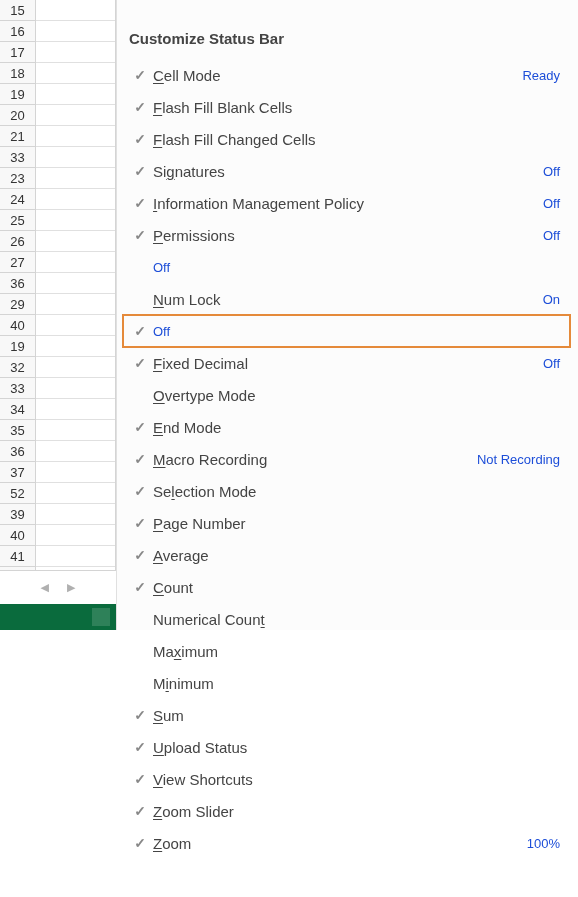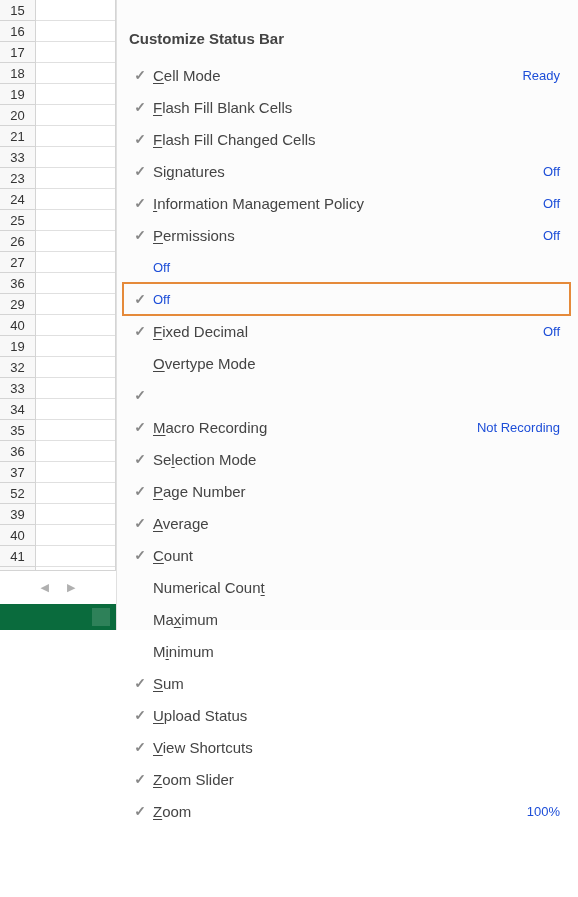--- a/index.html
+++ b/index.html
@@ -236,36 +236,42 @@
         </div>
         <div class="menu-item">
           <span class="check-slot">✓</span>
           <span class="label-slot"><span class="u">P</span>ermissions</span>
           <span class="value-slot">Off</span>
         </div>
         <div class="menu-item">
           <span class="check-slot"></span>
           <span class="value-slot">Off</span>
         </div>
+        <div class="menu-item">
+          <span class="check-slot"></span>
+          <span class="label-slot"><span class="u">N</span>um Lock</span>
+          <span class="value-slot">On</span>
+        </div>
         <div class="menu-item highlighted">
           <span class="check-slot">✓</span>
           <span class="value-slot">Off</span>
         </div>
         <div class="menu-item">
           <span class="check-slot">✓</span>
           <span class="label-slot"><span class="u">F</span>ixed Decimal</span>
           <span class="value-slot">Off</span>
         </div>
         <div class="menu-item">
           <span class="check-slot"></span>
           <span class="label-slot"><span class="u">O</span>vertype Mode</span>
           <span class="value-slot"></span>
         </div>
         <div class="menu-item">
           <span class="check-slot">✓</span>
+          <span class="label-slot"><span class="u">E</span>nd Mode</span>
           <span class="value-slot"></span>
         </div>
         <div class="menu-item">
           <span class="check-slot">✓</span>
           <span class="label-slot"><span class="u">M</span>acro Recording</span>
           <span class="value-slot">Not Recording</span>
         </div>
         <div class="menu-item">
           <span class="check-slot">✓</span>
           <span class="label-slot">Se<span class="u">l</span>ection Mode</span>

